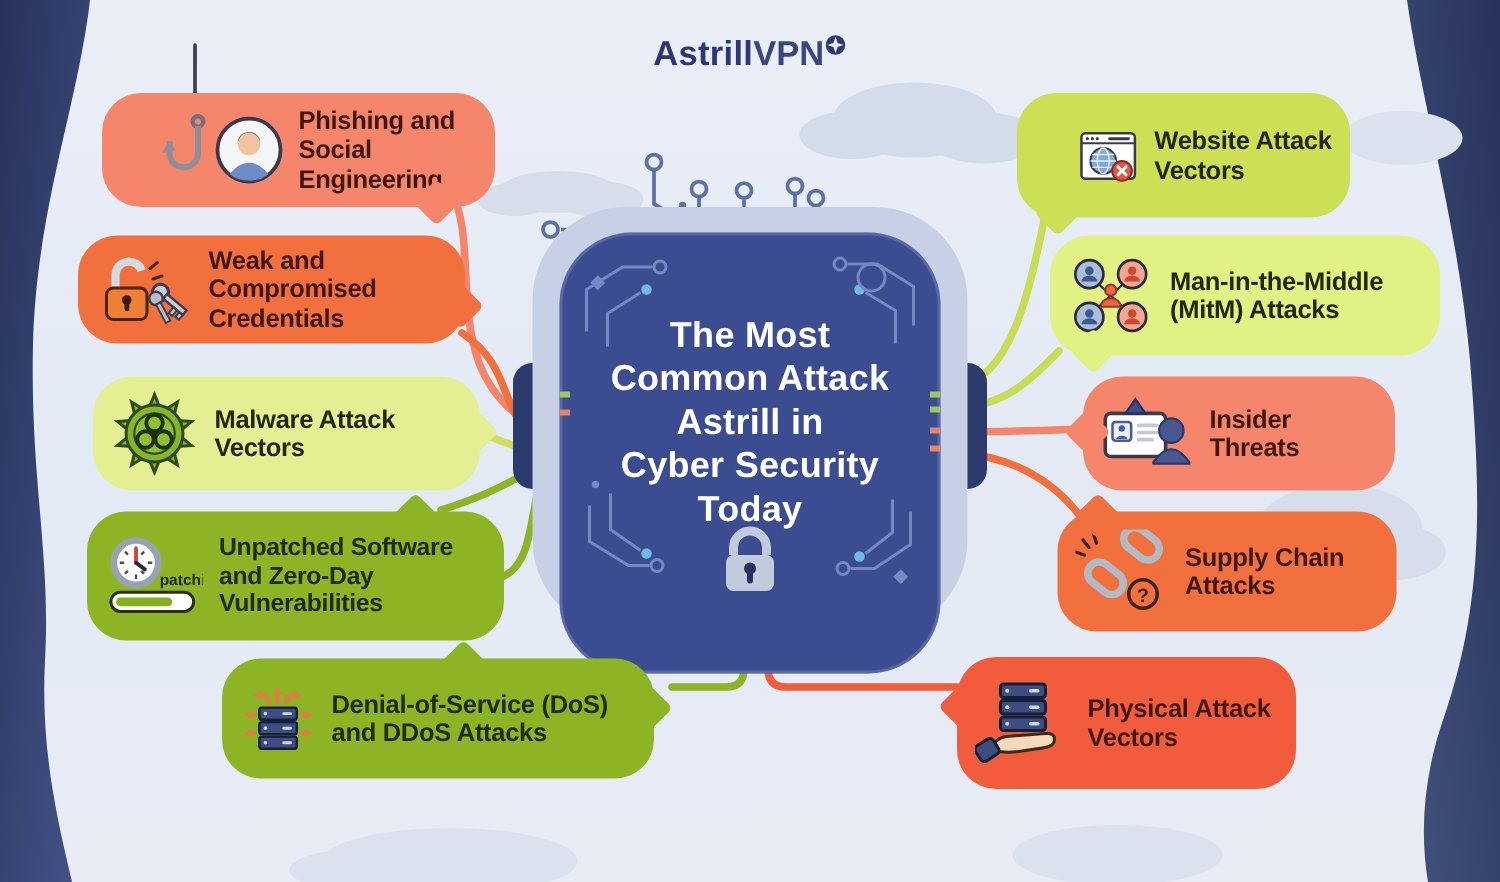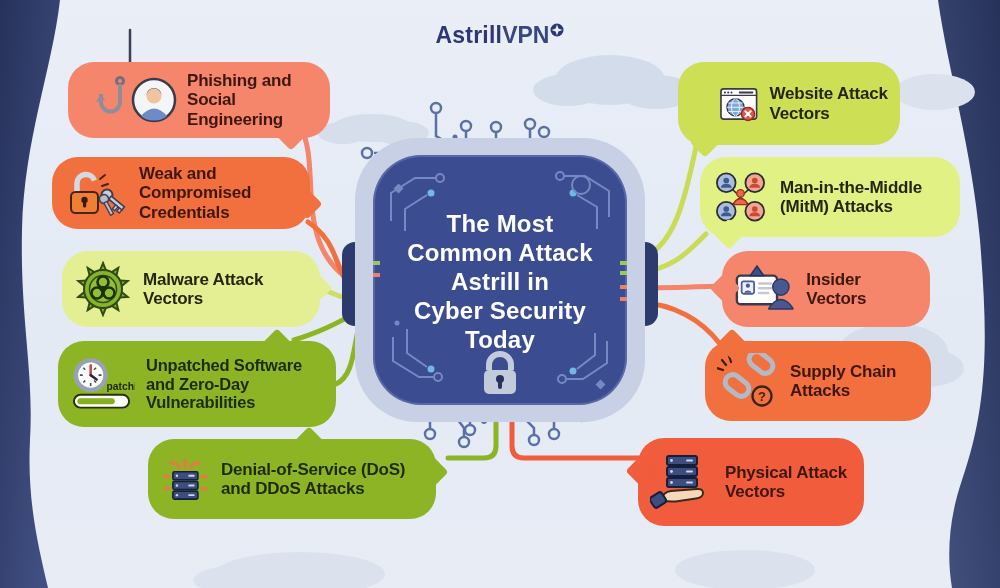--- a/index.html
+++ b/index.html
@@ -10,21 +10,21 @@
   
   #bg-svg{position:absolute;inset:0;z-index:1;}
   
   #wire-svg{position:absolute;inset:0;z-index:2;}
 
   
   #chip-frame{position:absolute;left:355px;top:138px;width:290px;height:284px;border-radius:62px;
               background:#c7d0e4;z-index:3;}
   .port-tab{position:absolute;width:30px;height:68px;border-radius:12px;background:#bcc7dd;z-index:3;}
   .port-oval{position:absolute;width:26px;height:84px;border-radius:14px;background:#2c3a6e;z-index:3;}
-  #chip-body{position:absolute;left:373px;top:155px;width:254px;height:250px;border-radius:48px;
+  #chip-body{position:absolute;left:373px;top:155px;width:254px;height:294px;border-radius:48px;
              background:#3c4c90;z-index:3;box-shadow:inset 0 0 0 2px rgba(140,155,210,.35);}
   #chip-traces{position:absolute;left:0;top:0;}
   .chip-title{position:absolute;left:0;right:0;top:54px;text-align:center;color:#fff;
               font-size:24px;line-height:1.21;font-weight:bold;letter-spacing:.2px;}
   .chip-title span{display:block;}
   .chip-lock{position:absolute;left:50%;top:195px;transform:translateX(-50%);}
 
   
   #logo{position:absolute;left:0;right:0;top:22px;text-align:center;z-index:5;color:#2b3875;}
   #logo .brand{font-size:23px;font-weight:bold;letter-spacing:.2px;}
@@ -38,21 +38,21 @@
   .tail{position:absolute;width:22px;height:22px;background:inherit;transform:rotate(45deg);
         border-radius:4px;z-index:-0;}
   .c-salmon{background:#f5856b;color:#3f170e;}
   .c-orange{background:#f2703e;color:#3f170e;}
   .c-lgreen{background:#e3ef92;color:#25270d;}
   .c-green {background:#8cb424;color:#1f2a07;}
   .c-ygreen{background:#ccdf55;color:#25270d;}
   .c-lime  {background:#e2f184;color:#25270d;}
   .c-red   {background:#f15c3c;color:#3f170e;}
 
-  #b-l1{left:68px;top:62px;width:262px;height:76px;padding-left:32px;}
+  #b-l1{left:68px;top:62px;width:262px;height:76px;padding-left:44px;}
   #b-l2{left:52px;top:157px;width:258px;height:72px;}
   #b-l3{left:62px;top:251px;width:258px;height:76px;}
   #b-l4{left:58px;top:341px;width:278px;height:86px;}
   #b-l4 .label{font-size:16.5px;}
   #b-l5{left:148px;top:439px;width:288px;height:80px;}
   #b-r1{left:678px;top:62px;width:222px;height:83px;padding-left:41px;}
   #b-r2{left:700px;top:157px;width:260px;height:80px;}
   #b-r3{left:722px;top:251px;width:208px;height:76px;}
   #b-r4{left:705px;top:341px;width:226px;height:80px;}
   #b-r5{left:638px;top:438px;width:226px;height:88px;}
@@ -414,21 +414,21 @@
       <circle cx="14.5" cy="24.5" r="2.2" fill="#4a5aa0"></circle>
         <path d="M10.5,31.8 a4.3,3.4 0 0 1 8,0 z" fill="#4a5aa0"></path>
       <g fill="#c2c8d4">
         <rect x="25" y="21" width="15" height="2.6" rx="1.3"></rect>
           <rect x="25" y="26" width="15" height="2.6" rx="1.3"></rect>
           <rect x="25" y="31" width="12" height="2.6" rx="1.3"></rect>
       </g>
       <circle cx="49" cy="26" r="8.5" fill="#49598f" stroke="#2a3868" stroke-width="1.5"></circle>
       <path d="M36.5,48 q12.5,-18 25,0 v1 h-25 z" fill="#49598f" stroke="#2a3868" stroke-width="1.5"></path>
     </svg>
-    <span class="label" style="max-width:140px">Insider Vectors</span>
+    <span class="label" style="max-width:140px">Insider Threats</span>
   </div>
 
   <div id="b-r4" class="bubble c-orange">
     <div class="tail" style="top:-8px;left:16px;"></div>
     <svg width="62" height="56" viewBox="0 0 62 56">
       <path d="M9,12 l-4,-5 M14,9 l-2,-6 M6,17 l-6,-2" stroke="#3a1e10" stroke-width="2.2" stroke-linecap="round"></path>
       <rect x="31" y="2" width="26" height="15" rx="7.5" fill="none" stroke="#b2bac6" stroke-width="5" transform="rotate(38 44 9.5)"></rect>
       <rect x="7" y="25" width="26" height="15" rx="7.5" fill="none" stroke="#b2bac6" stroke-width="5" transform="rotate(38 20 32.5)"></rect>
       <circle cx="45" cy="43" r="9.5" fill="none" stroke="#3a2414" stroke-width="2.3"></circle>
       <text x="45" y="48" text-anchor="middle" font-size="13" font-weight="bold" fill="#3a2414">?</text>

